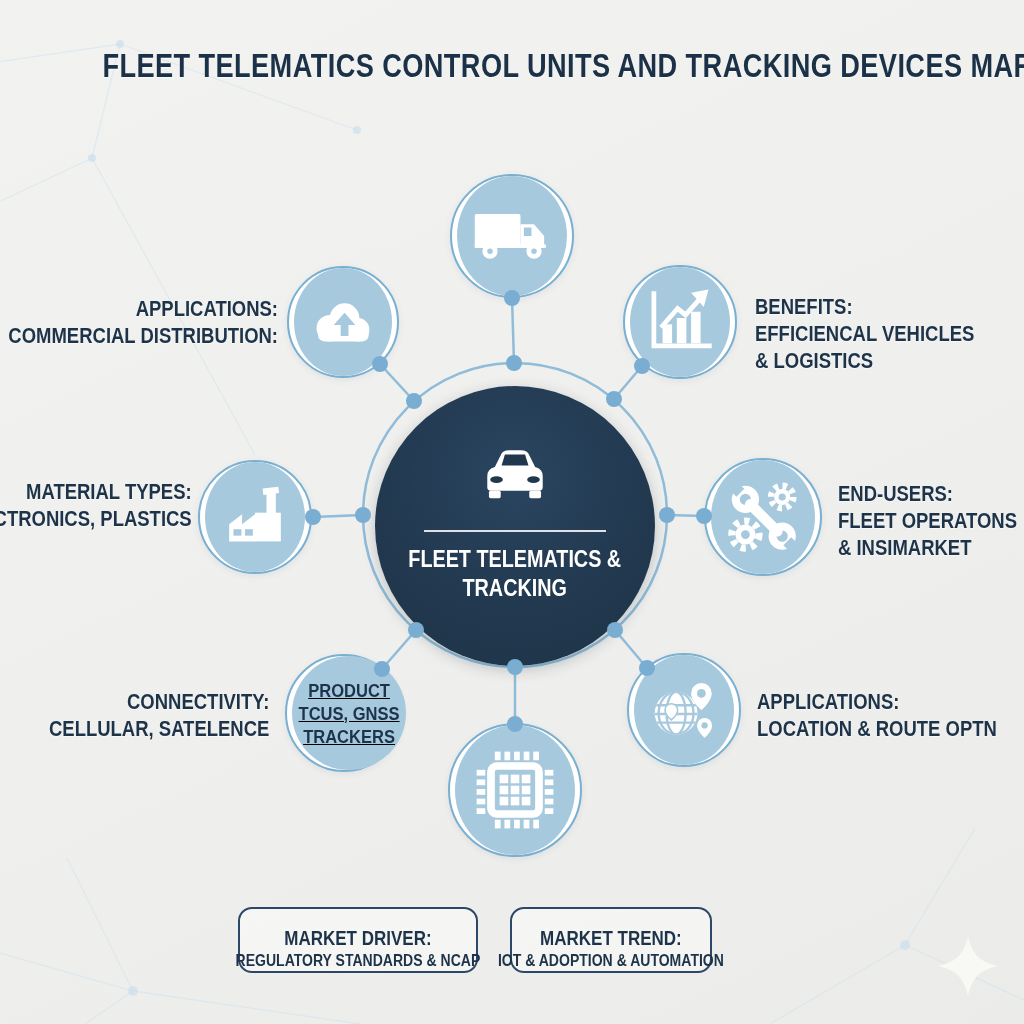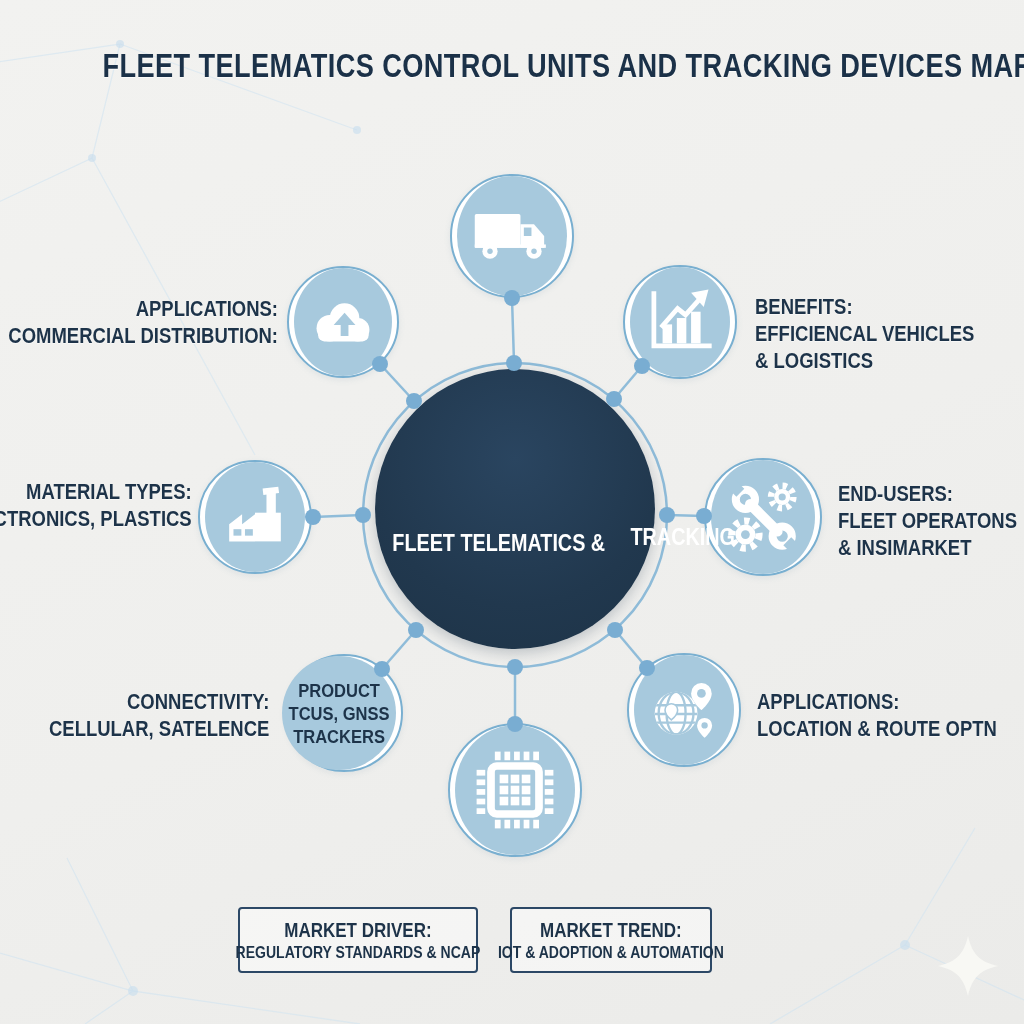--- a/index.html
+++ b/index.html
@@ -15,35 +15,36 @@
     position:absolute; top:46px; left:0; width:1024px; text-align:center;
     font-size:34px; font-weight:bold; color:#1b3148; letter-spacing:.5px;
     transform:scaleX(.8); transform-origin:50% 50%; z-index:4;
     text-shadow:0 1px 0 rgba(255,255,255,.65);
     white-space:nowrap;
   }
 
   .node {
     position:absolute; border-radius:50%; background:#fff;
     border:2px solid #79afd0; box-sizing:border-box;
-    display:flex; align-items:center; justify-content:flex-end; z-index:2;
+    display:flex; align-items:center; justify-content:flex-start; z-index:2;
     box-shadow:0 2px 6px rgba(100,130,160,.12);
+    text-decoration:underline;
   }
   .node-inner {
     border-radius:50%; background:#a7c9dd; width:100%; height:100%;
     margin:5px; display:flex; align-items:center; justify-content:center;
     flex-direction:column;
   }
   .node-inner svg { display:block; }
 
   .central {
-    position:absolute; left:375px; top:369px; width:280px; height:280px;
+    position:absolute; left:375px; top:386px; width:280px; height:280px;
     border-radius:50%; z-index:2; box-sizing:border-box;
     background: radial-gradient(circle at 50% 32%, #2a4560 0%, #21384e 62%, #1d3347 100%);
-    display:flex; align-items:center; padding-top:56px;
+    display:flex; flex-direction:column; align-items:center; padding-top:56px;
     box-shadow:0 4px 14px rgba(40,60,80,.25);
   }
   .central-divider { width:182px; height:2px; background:rgba(255,255,255,.85); margin-top:26px; }
   .central-text {
     color:#fff; font-weight:bold; font-size:23px; line-height:29px;
     transform:scaleX(.86); transform-origin:50% 50%; white-space:nowrap;
   }
   .central-text.first { margin-top:13px; }
 
   .label {
@@ -55,22 +56,22 @@
   .align-left  { text-align:left;  transform:scaleX(.84); transform-origin:0 50%; }
 
   .product-text {
     color:#1d3349; font-weight:bold; font-size:19px; line-height:23px;
     text-align:center; transform:scaleX(.87); transform-origin:50% 50%;
     white-space:nowrap;
   }
 
   .footer-box {
     position:absolute; top:907px; height:66px; box-sizing:border-box;
-    border:2px solid #2c4866; border-radius:4px; background:rgba(255,255,255,.45);
-    display:flex; align-items:center; justify-content:center; z-index:4;
+    border:2px solid #2c4866; border-radius:14px; background:rgba(255,255,255,.45);
+    display:flex; align-items:flex-end; justify-content:center; z-index:4;
   }
   .fb-text { text-align:center; transform:scaleX(.85); transform-origin:50% 50%; white-space:nowrap; }
   .fb-title { font-size:20px; font-weight:bold; color:#1d3349; line-height:24px; }
   .fb-sub   { font-size:16.5px; font-weight:bold; color:#1d3349; line-height:21px; }
 </style>
 </head>
 <body>
 
 <div class="canvas">
 

